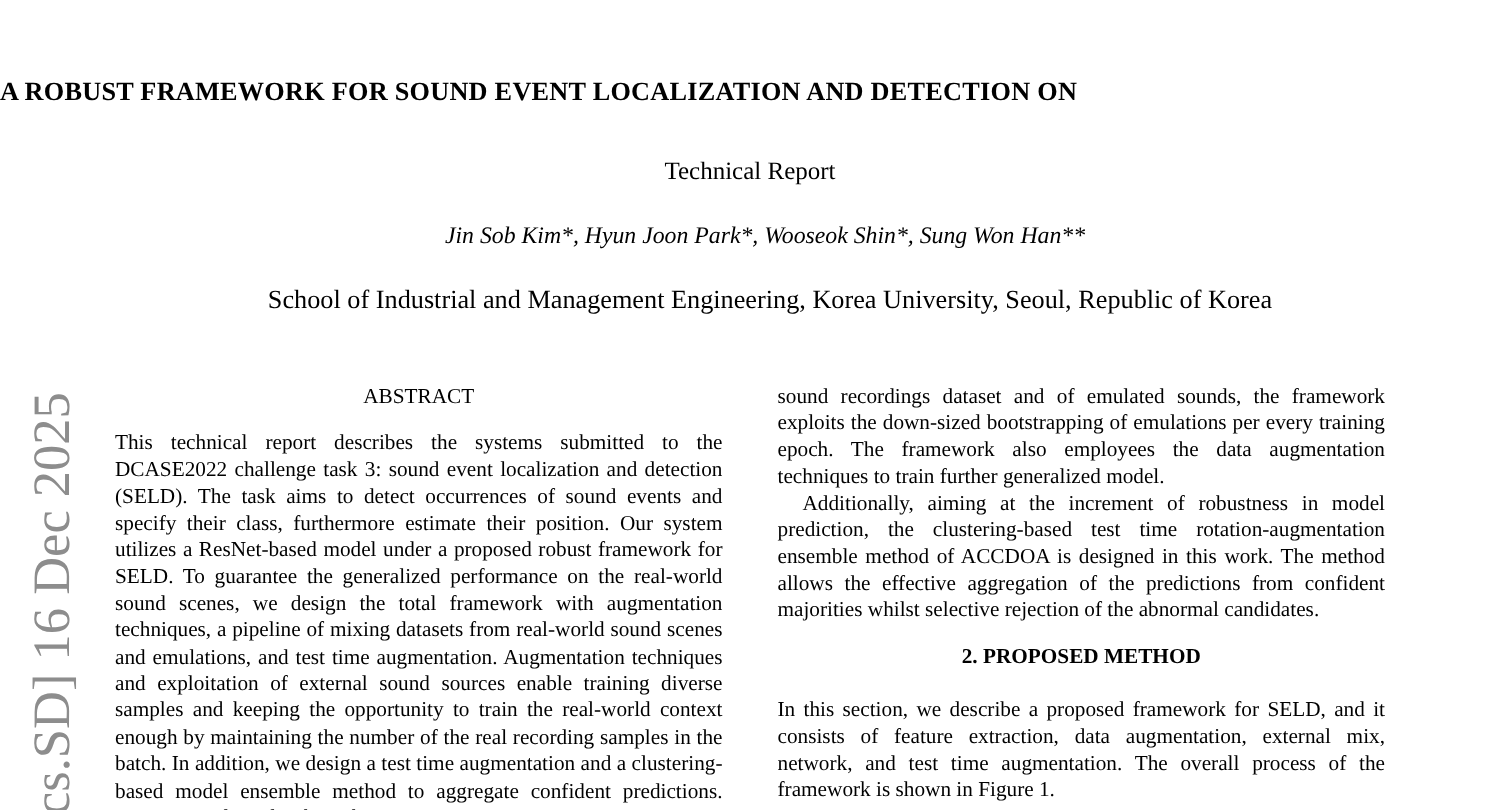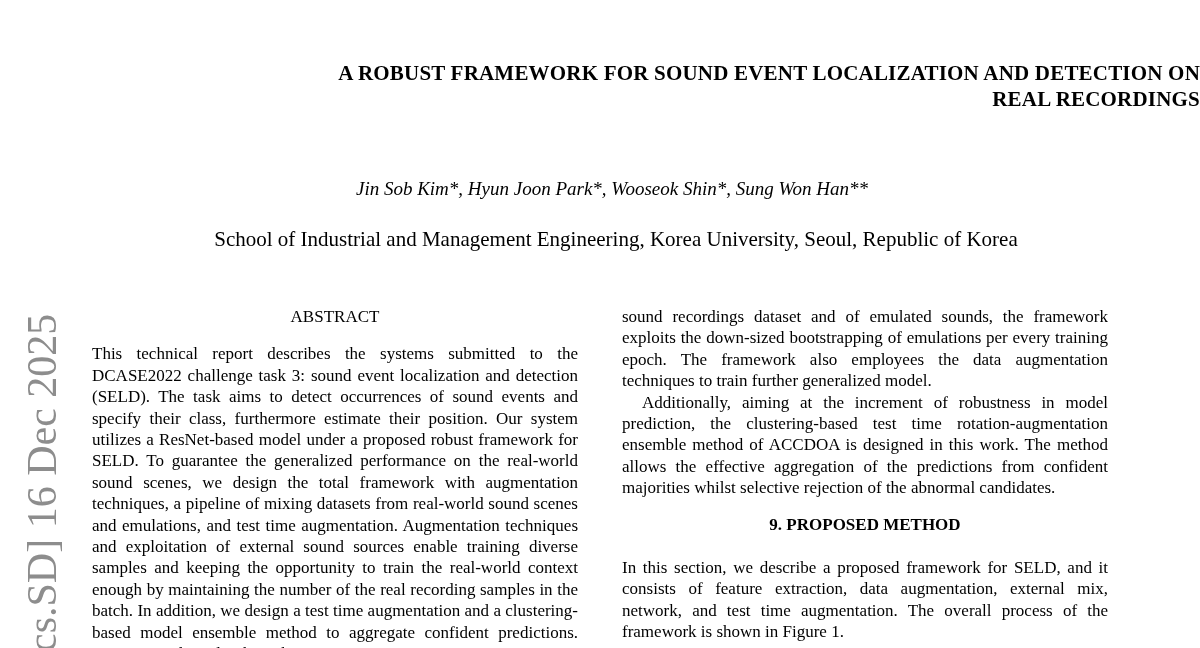--- a/index.html
+++ b/index.html
@@ -11,21 +11,21 @@
     overflow: hidden;
     font-family: "Liberation Serif", serif;
     color: #000000;
   }
 
   
   .title {
     position: absolute;
     top: 60px; left: 0;
     width: 100%;
-    text-align: right;
+    text-align: left;
     font-weight: bold;
     font-size: 21px;
     line-height: 26px;
     letter-spacing: 0.2px;
   }
   .subtitle {
     position: absolute;
     top: 126px; left: 0;
     width: 100%;
     text-align: center;
@@ -94,36 +94,36 @@
 </style>
 </head>
 <body>
 
 <div class="page">
 
   <div class="arxiv-watermark">cs.SD] 16 Dec 2025</div>
 
   <div class="title">
     <div>A ROBUST FRAMEWORK FOR SOUND EVENT LOCALIZATION AND DETECTION ON</div>
-    <div>REAL RECORDINGS</div>
   </div>
 
+  <div class="subtitle">Technical Report</div>
 
   <div class="authors">Jin Sob Kim*, Hyun Joon Park*, Wooseok Shin*, Sung Won Han**</div>
 
   <div class="affiliation">School of Industrial and Management Engineering, Korea University, Seoul, Republic of Korea</div>
 
   <div class="columns">
 
     <div class="col">
       <h2 class="abstract-heading">ABSTRACT</h2>
       <p>This technical report describes the systems submitted to the DCASE2022 challenge task 3: sound event localization and detection (SELD). The task aims to detect occurrences of sound events and specify their class, furthermore estimate their position. Our system utilizes a ResNet-based model under a proposed robust framework for SELD. To guarantee the generalized performance on the real-world sound scenes, we design the total framework with augmentation techniques, a pipeline of mixing datasets from real-world sound scenes and emulations, and test time augmentation. Augmentation techniques and exploitation of external sound sources enable training diverse samples and keeping the opportunity to train the real-world context enough by maintaining the number of the real recording samples in the batch. In addition, we design a test time augmentation and a clustering-based model ensemble method to aggregate confident predictions. Experimental results show that</p>
     </div>
 
     <div class="col">
       <p>sound recordings dataset and of emulated sounds, the framework exploits the down-sized bootstrapping of emulations per every training epoch. The framework also employees the data augmentation techniques to train further generalized model.</p>
       <p class="indent">Additionally, aiming at the increment of robustness in model prediction, the clustering-based test time rotation-augmentation ensemble method of ACCDOA is designed in this work. The method allows the effective aggregation of the predictions from confident majorities whilst selective rejection of the abnormal candidates.</p>
-      <h2 class="section-heading">9. PROPOSED METHOD</h2>
+      <h2 class="section-heading">2. PROPOSED METHOD</h2>
       <p>In this section, we describe a proposed framework for SELD, and it consists of feature extraction, data augmentation, external mix, network, and test time augmentation. The overall process of the framework is shown in Figure 1.</p>
     </div>
 
   </div>
 </div>
 
 </body></html>

